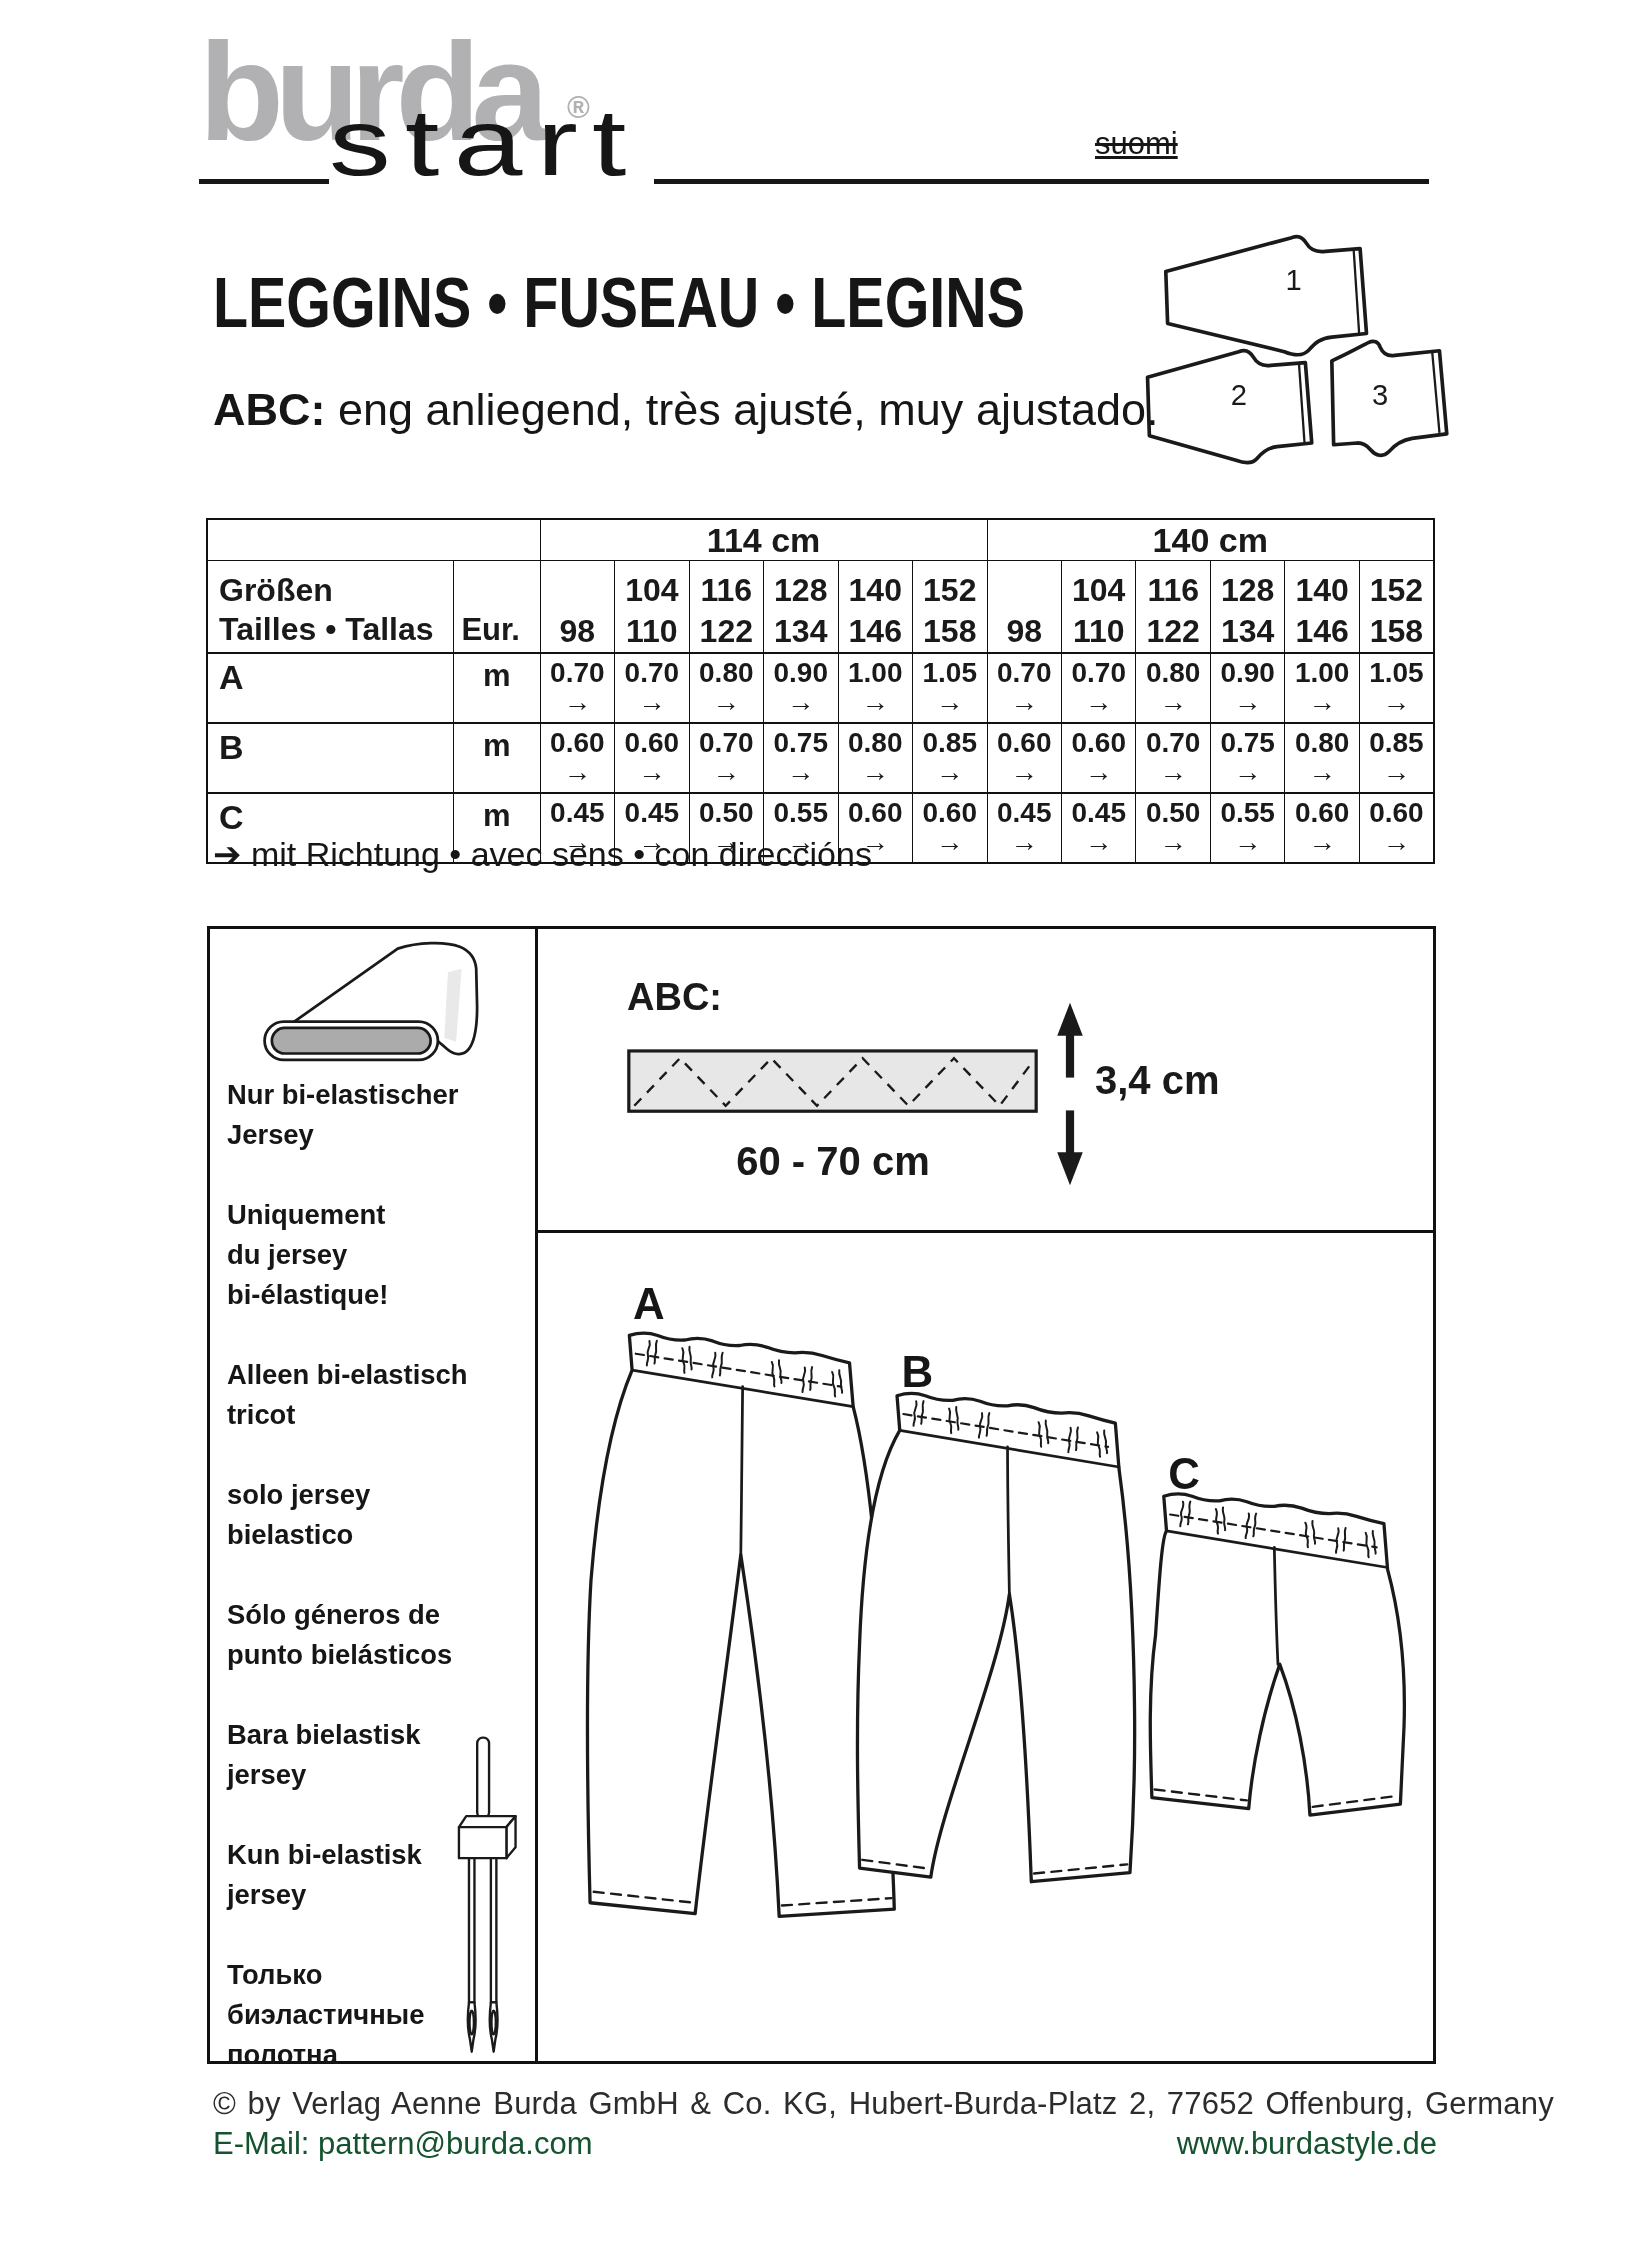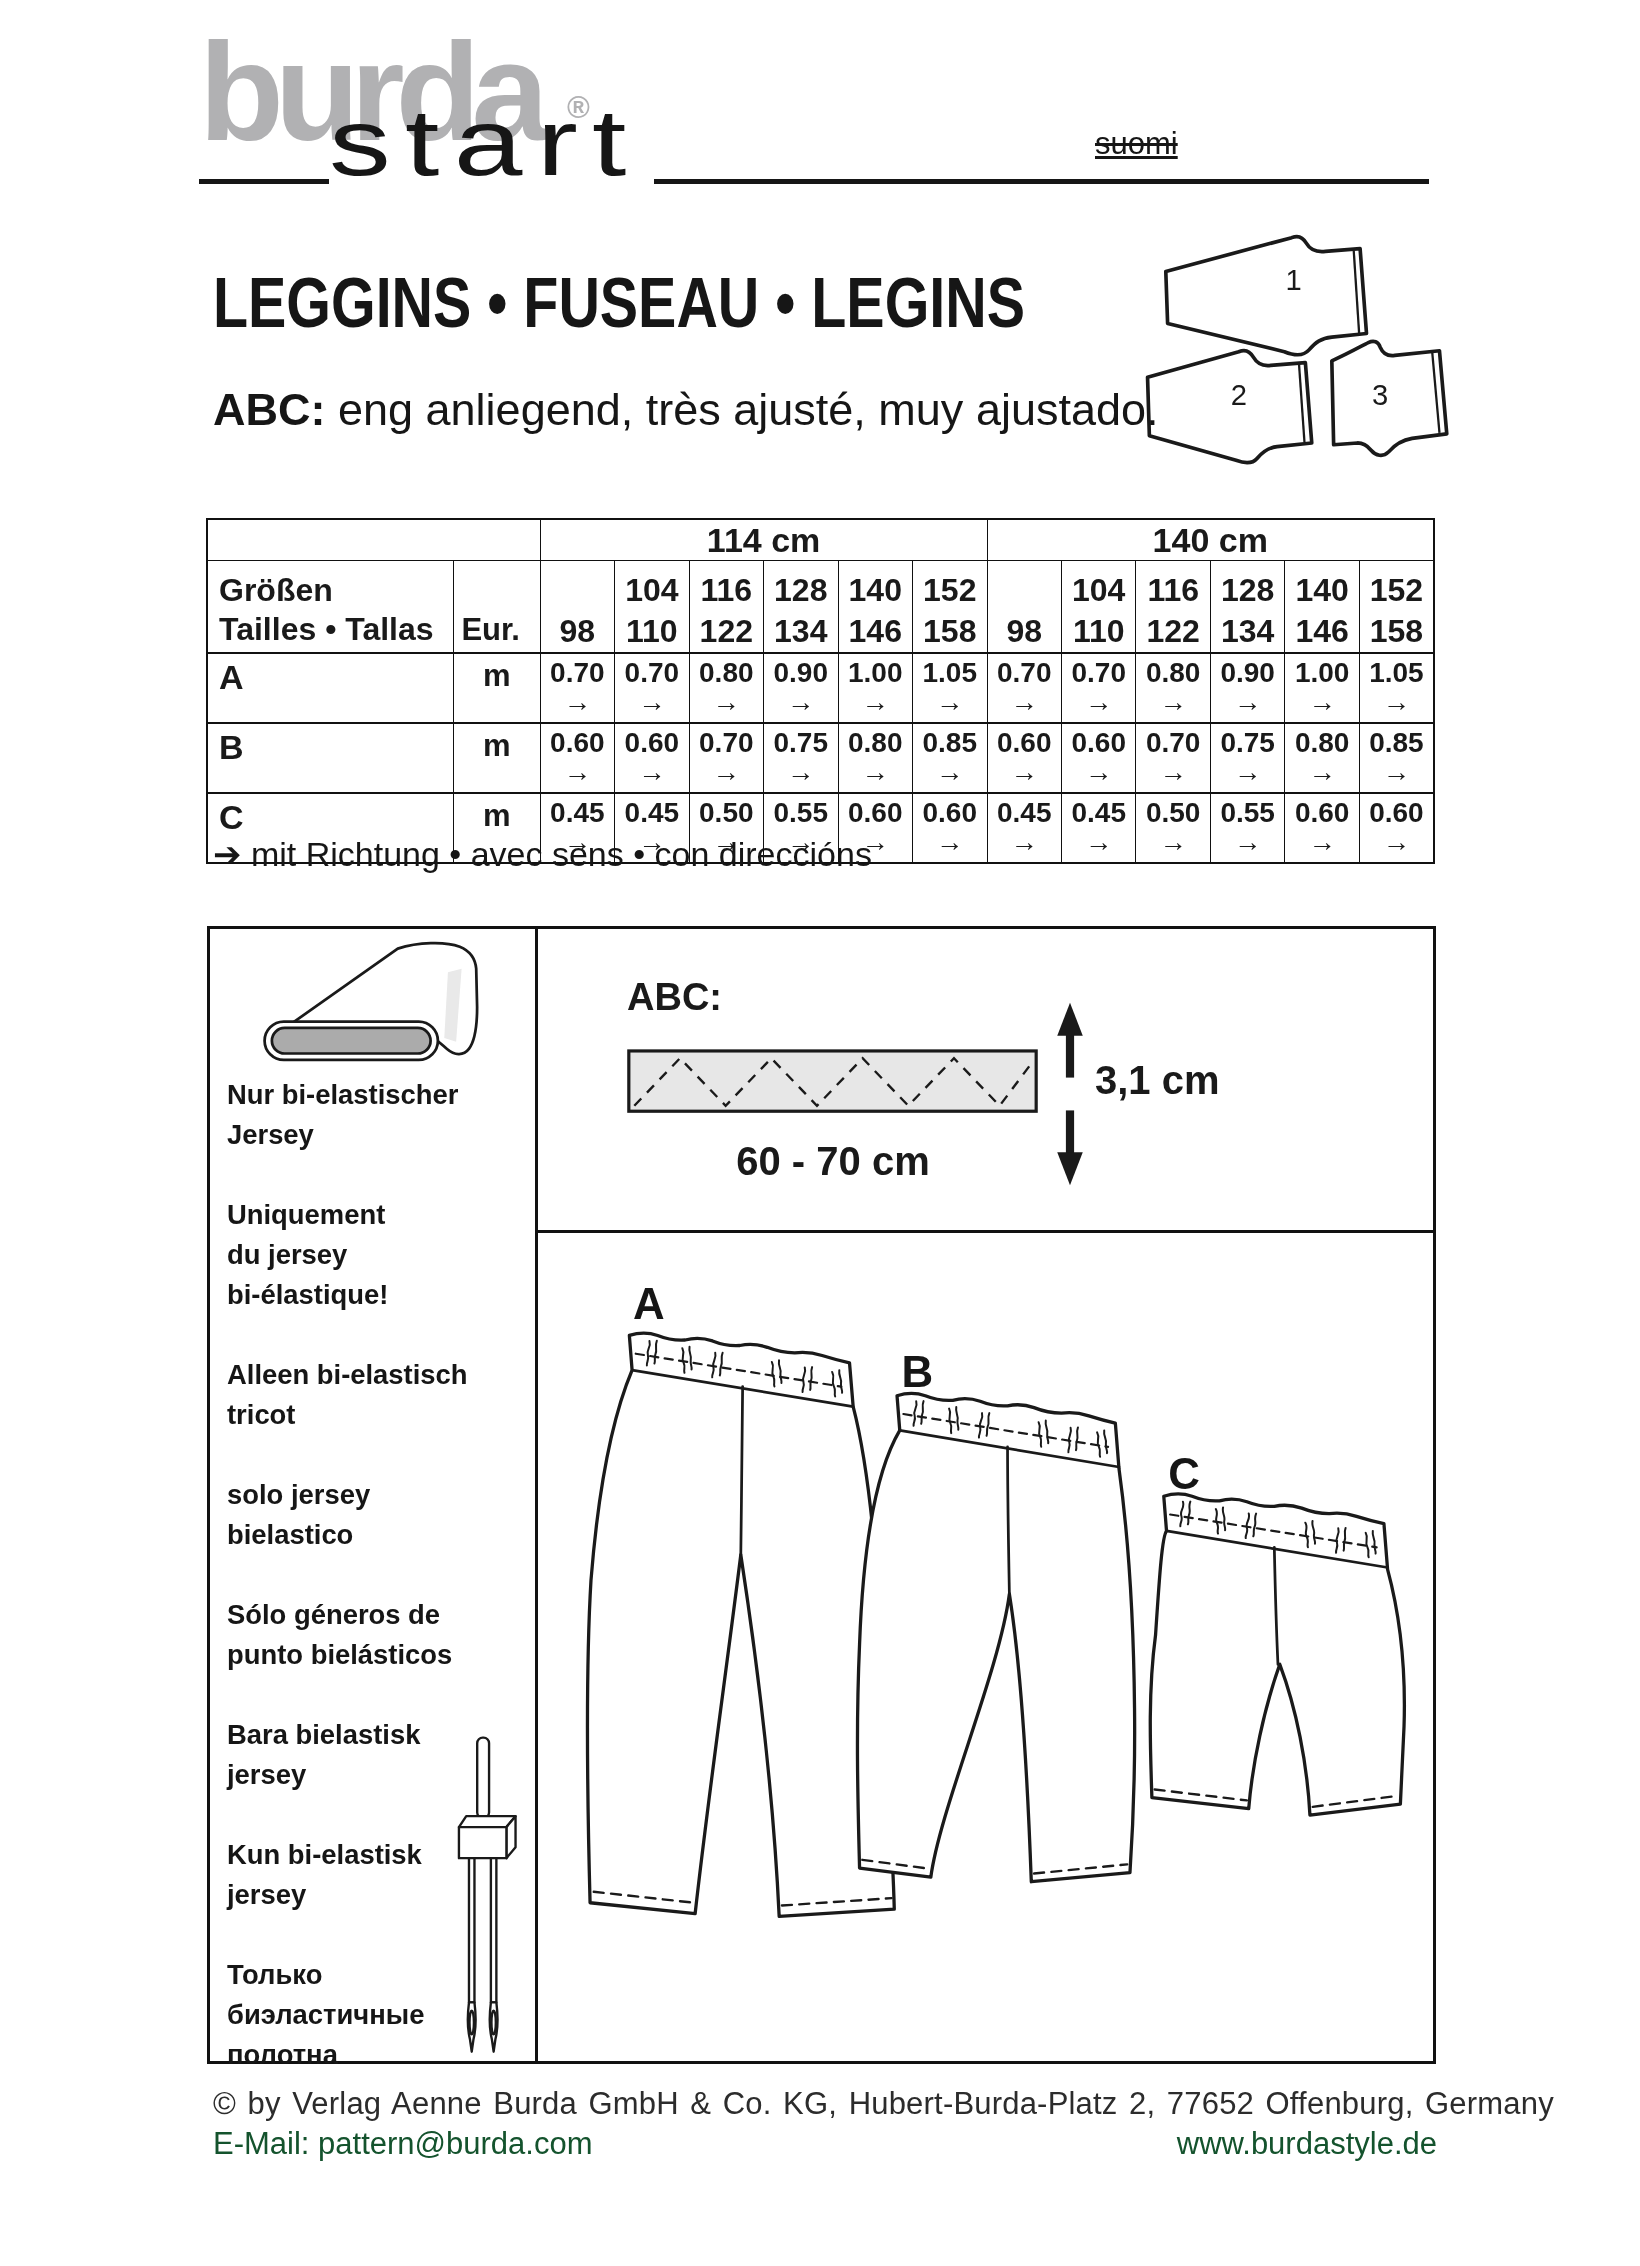--- a/index.html
+++ b/index.html
@@ -377,21 +377,21 @@
     <path d="M8,62 L58,10 L108,62 L158,10 L208,62 L258,10 L308,62 L358,10 L408,62 L444,14" fill="none" stroke="#1a1a1a" stroke-width="2.6" stroke-dasharray="11 9"></path>
   </svg>
   <svg class="abs" style="left:1049px;top:1001px;" width="42" height="186" viewBox="0 0 46 204">
     <g fill="#1a1a1a" stroke="none">
       <polygon points="23,2 9,38 37,38"></polygon>
         <rect x="18.5" y="34" width="9" height="50"></rect>
       <rect x="18.5" y="120" width="9" height="50"></rect>
         <polygon points="23,202 9,166 37,166"></polygon>
     </g>
   </svg>
-  <div class="abs wid-label">3,1 cm</div>
+  <div class="abs wid-label">3,4 cm</div>
   <div class="abs len-label">60 - 70 cm</div>
 
   <svg class="abs" style="left:538px;top:1233px;" width="898" height="827" viewBox="0 0 983 905">
     <defs>
       <path id="sq" d="M0,0 c3,7 -3,10 0,16 c2,5 -1,7 0,11 M8,-1 c-2,7 2,9 0,15 c-1,5 1,7 0,10"></path>
     </defs>
     <g stroke="#1a1a1a" fill="#ffffff" stroke-linejoin="round" stroke-linecap="round">
 
       <g>
         <path stroke-width="3.6" d="M100,112 q16,-5 31,0 q15,6 30,5 q15,-4 30,1 q15,6 30,5 q15,-3 30,2 q15,6 30,6 q15,-2 30,3 q16,5 30,8 L345,190 C358,240 368,320 374,420 C380,560 388,660 390,740 L264,748 C258,620 240,470 222,352 C206,480 186,620 172,745 L57,733 C54,620 52,480 58,380 C66,280 82,200 103,150 Z"></path>

